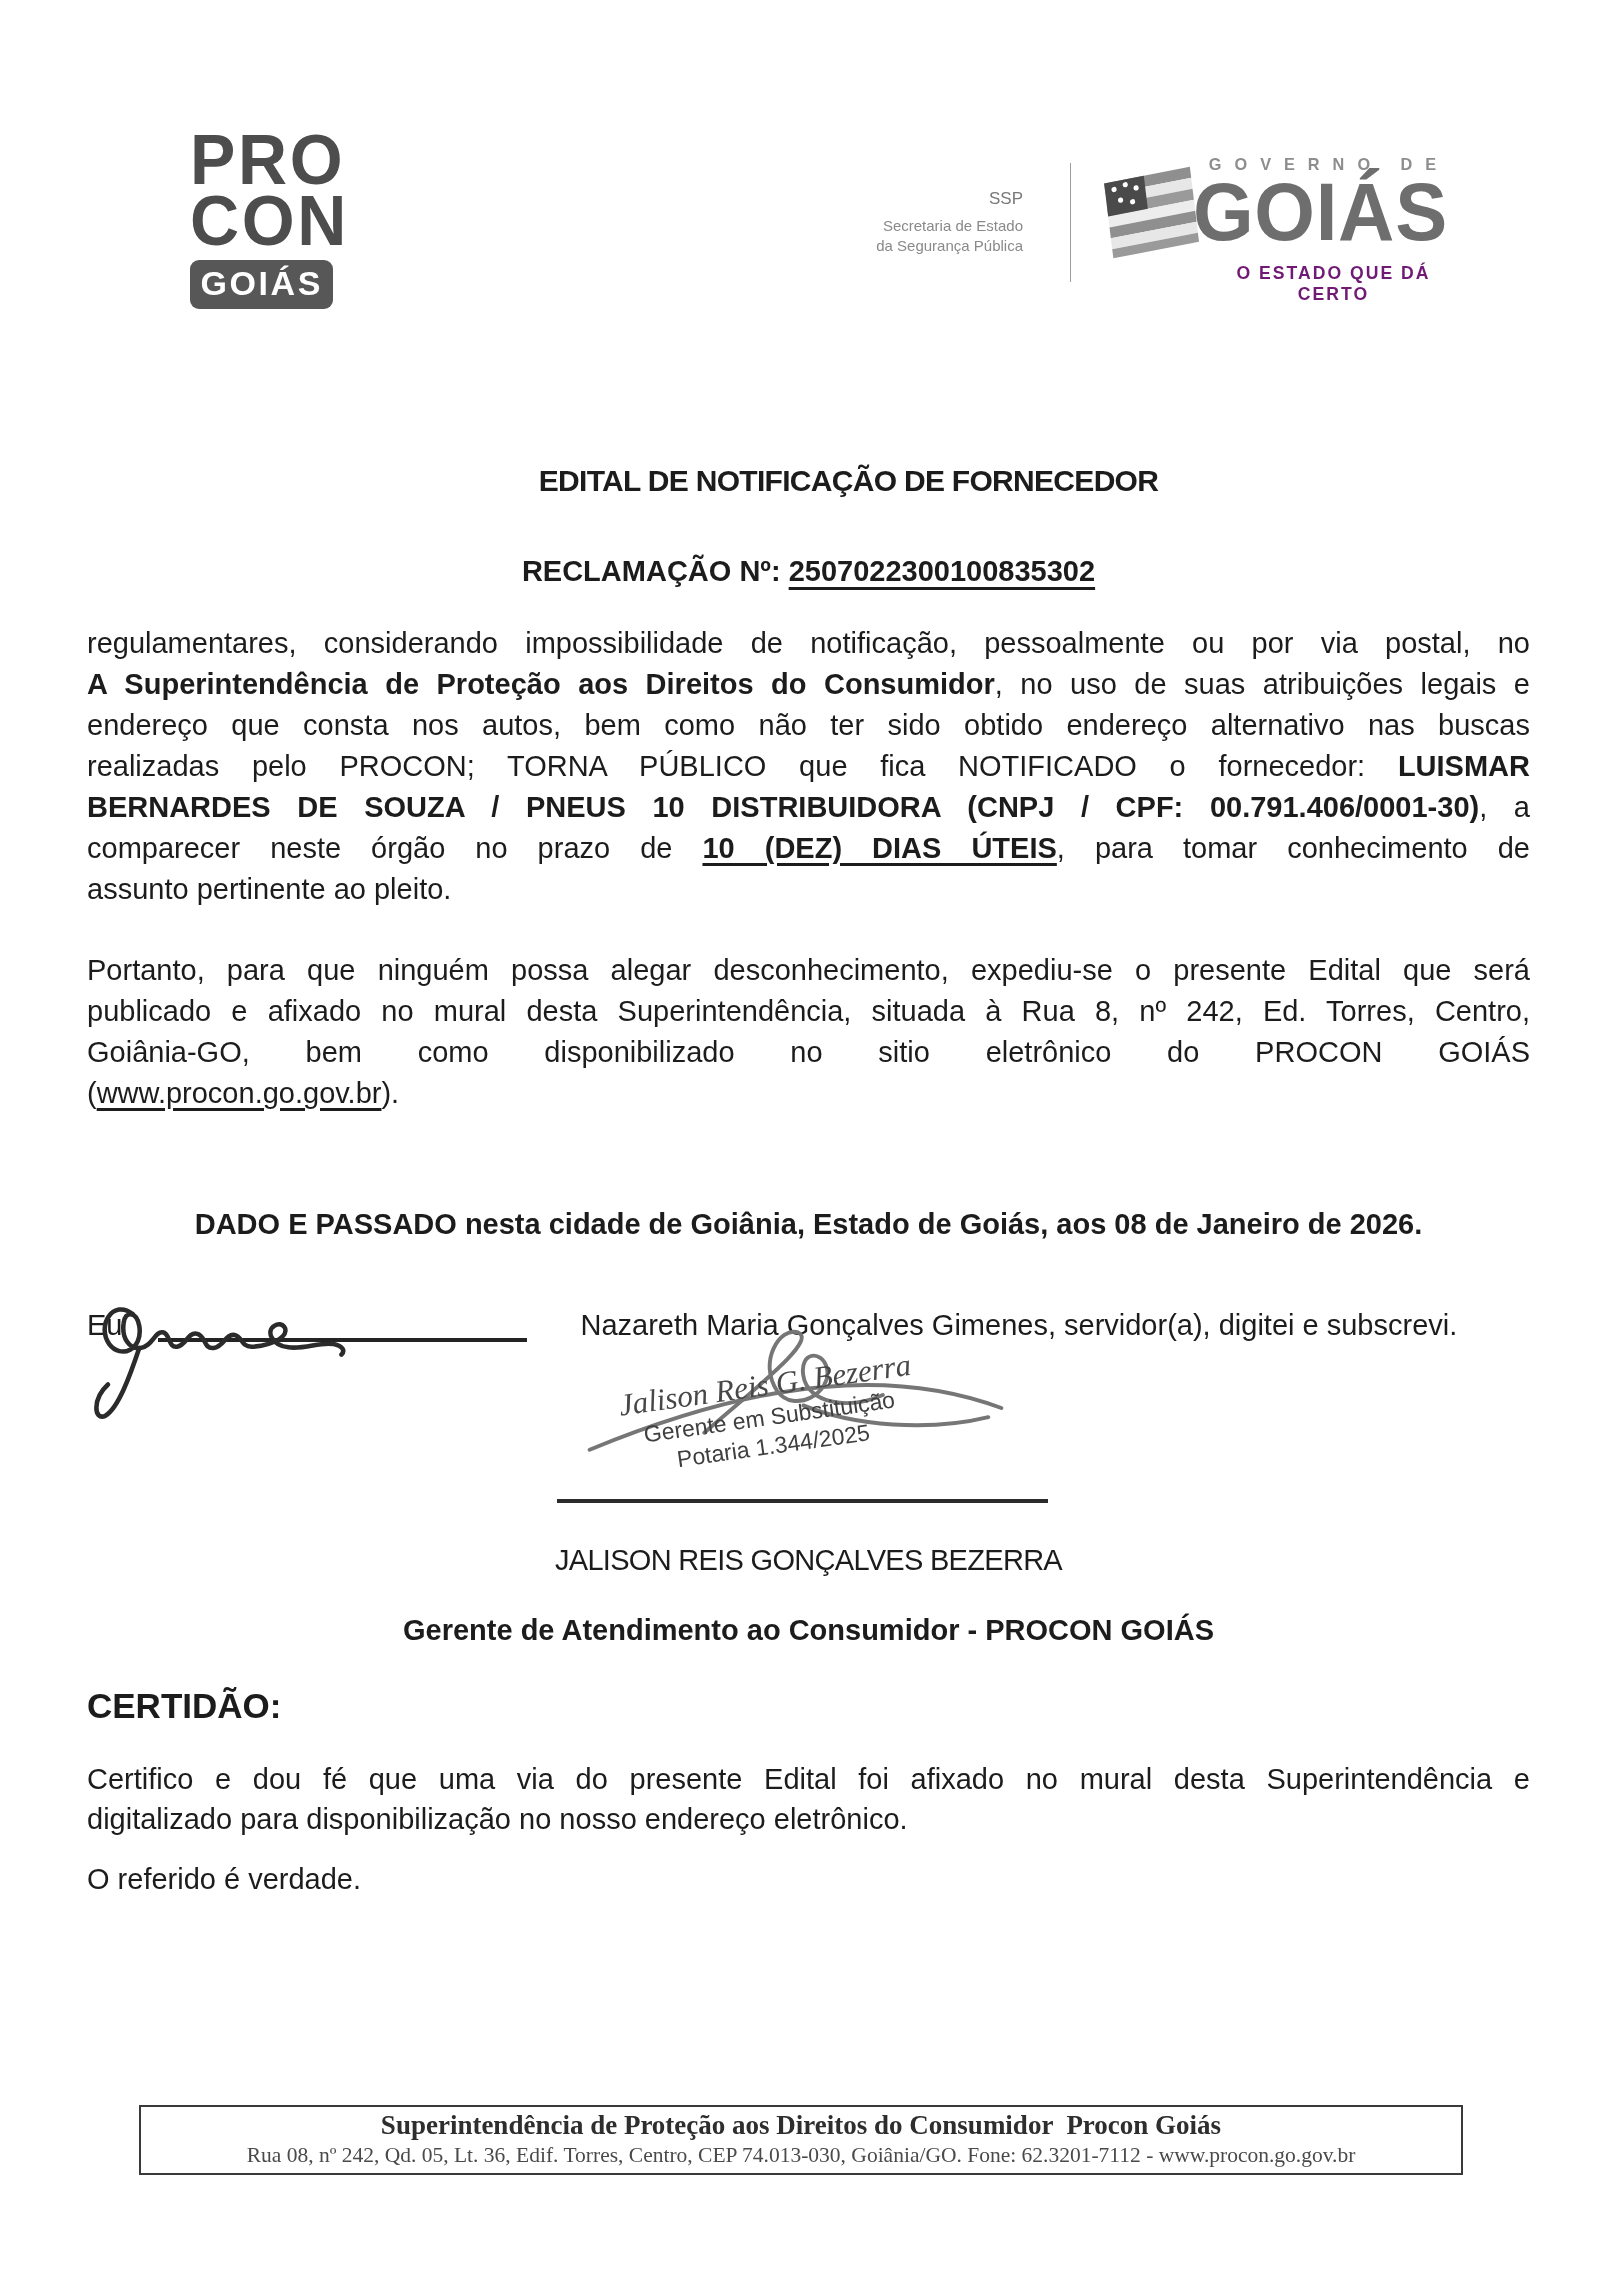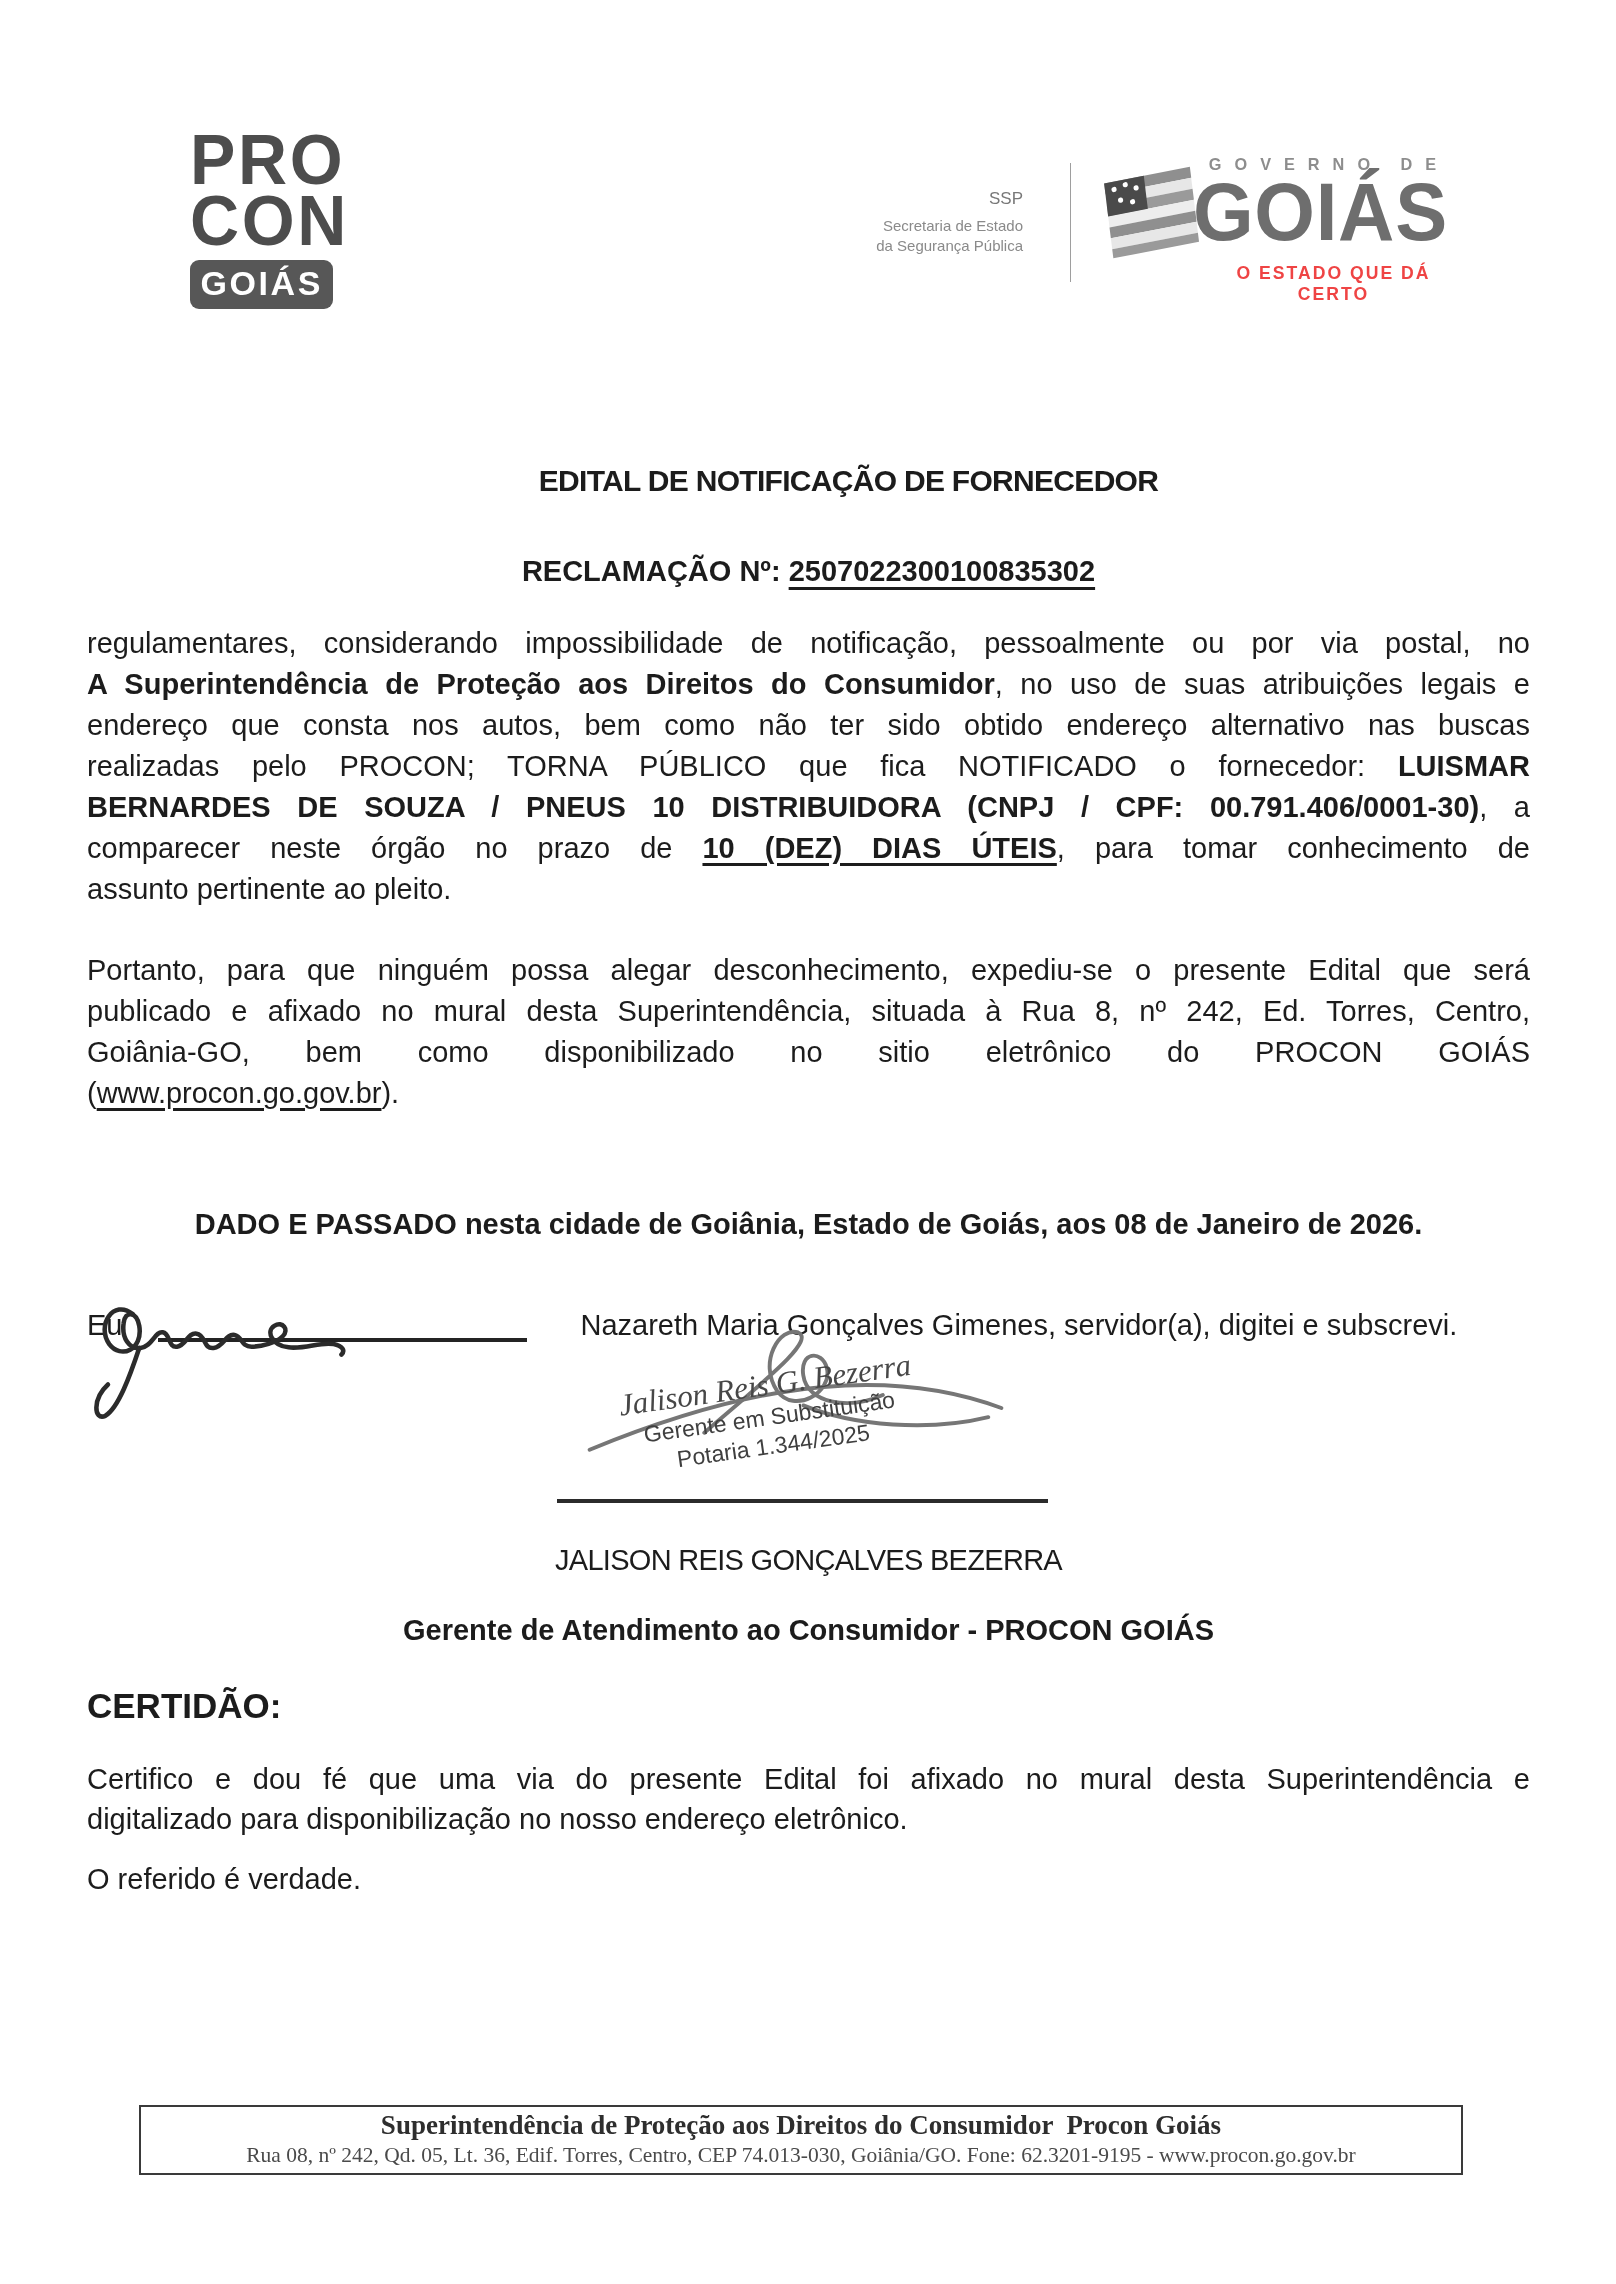--- a/index.html
+++ b/index.html
@@ -16,21 +16,21 @@
     transform:scaleY(1.04);}
   .procon-badge{margin-top:9px;background:#575757;color:#ffffff;display:inline-block;
     font-size:34px;font-weight:bold;letter-spacing:2.6px;padding:3.9px 10.4px 6.5px;border-radius:9px;}
   .ssp-block{right:594px;top:189px;text-align:right;color:#8a8a8a;line-height:19.6px;font-size:15px;}
   .ssp-acronym{font-weight:normal;font-size:17px;color:#787878;margin-bottom:7.8px;}
   .header-divider{left:1070px;top:163px;width:1.3px;height:119px;background:#9e9e9e;}
   .gov-top{left:1192px;top:155px;width:274px;text-align:center;font-size:16.3px;color:#8d8d8d;
     letter-spacing:13px;font-weight:bold;}
   .gov-name{left:1193px;top:173px;font-size:78px;font-weight:bold;color:#6e6e6e;
     letter-spacing:0.7px;line-height:78px;transform:scaleY(1.05);}
-  .gov-slogan{left:1203px;top:263px;width:261px;text-align:center;font-size:17.6px;color:#ef4444;
+  .gov-slogan{left:1203px;top:263px;width:261px;text-align:center;font-size:17.6px;color:#701a75;
     letter-spacing:2px;font-weight:bold;}
   .flag-wrap{left:1103px;top:164px;}
 
   
   .doc-title{left:0;top:464px;width:1617px;text-align:center;font-size:30px;font-weight:bold;letter-spacing:-0.7px;margin-left:40px;}
   .doc-subtitle{left:0;top:555px;width:1617px;text-align:center;font-size:29px;font-weight:bold;}
   .doc-subtitle .num{text-decoration:underline;text-decoration-thickness:3.3px;text-underline-offset:5.9px;}
 
   
   .bodyblock{left:87px;width:1443px;font-size:29px;line-height:41px;}
@@ -179,15 +179,15 @@
 
 <div class="abs certidao-heading">CERTIDÃO:</div>
 <div class="abs bodyblock certifico">
     <div class="tline"><span>Certifico e dou fé que uma via do presente Edital foi afixado no mural desta Superintendência e</span></div>
     <div class="tline tlast"><span>digitalizado para disponibilização no nosso endereço eletrônico.</span></div>
   </div>
 <div class="abs referido">O referido é verdade.</div>
 
 <div class="abs footer-box">
   <div class="footer-line1">Superintendência de Proteção aos Direitos do Consumidor  Procon Goiás</div>
-  <div class="footer-line2">Rua 08, nº 242, Qd. 05, Lt. 36, Edif. Torres, Centro, CEP 74.013-030, Goiânia/GO. Fone: 62.3201-9195 - www.procon.go.gov.br</div>
+  <div class="footer-line2">Rua 08, nº 242, Qd. 05, Lt. 36, Edif. Torres, Centro, CEP 74.013-030, Goiânia/GO. Fone: 62.3201-7112 - www.procon.go.gov.br</div>
 </div>
 
 
 </body></html>

